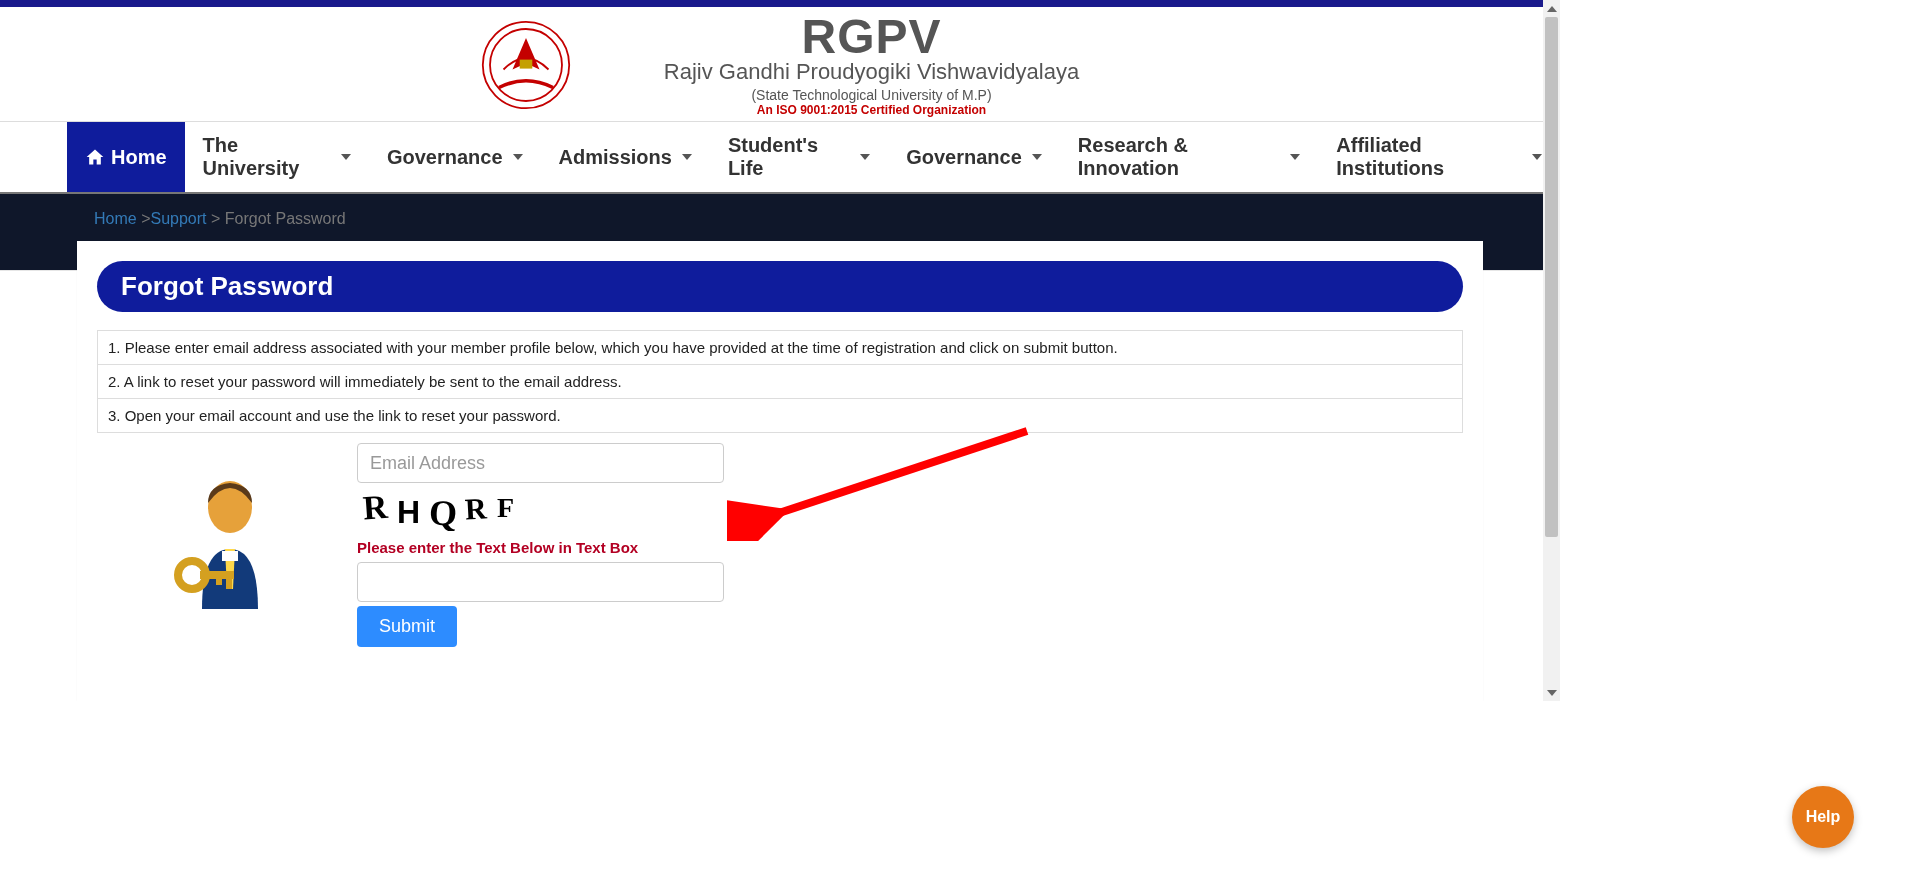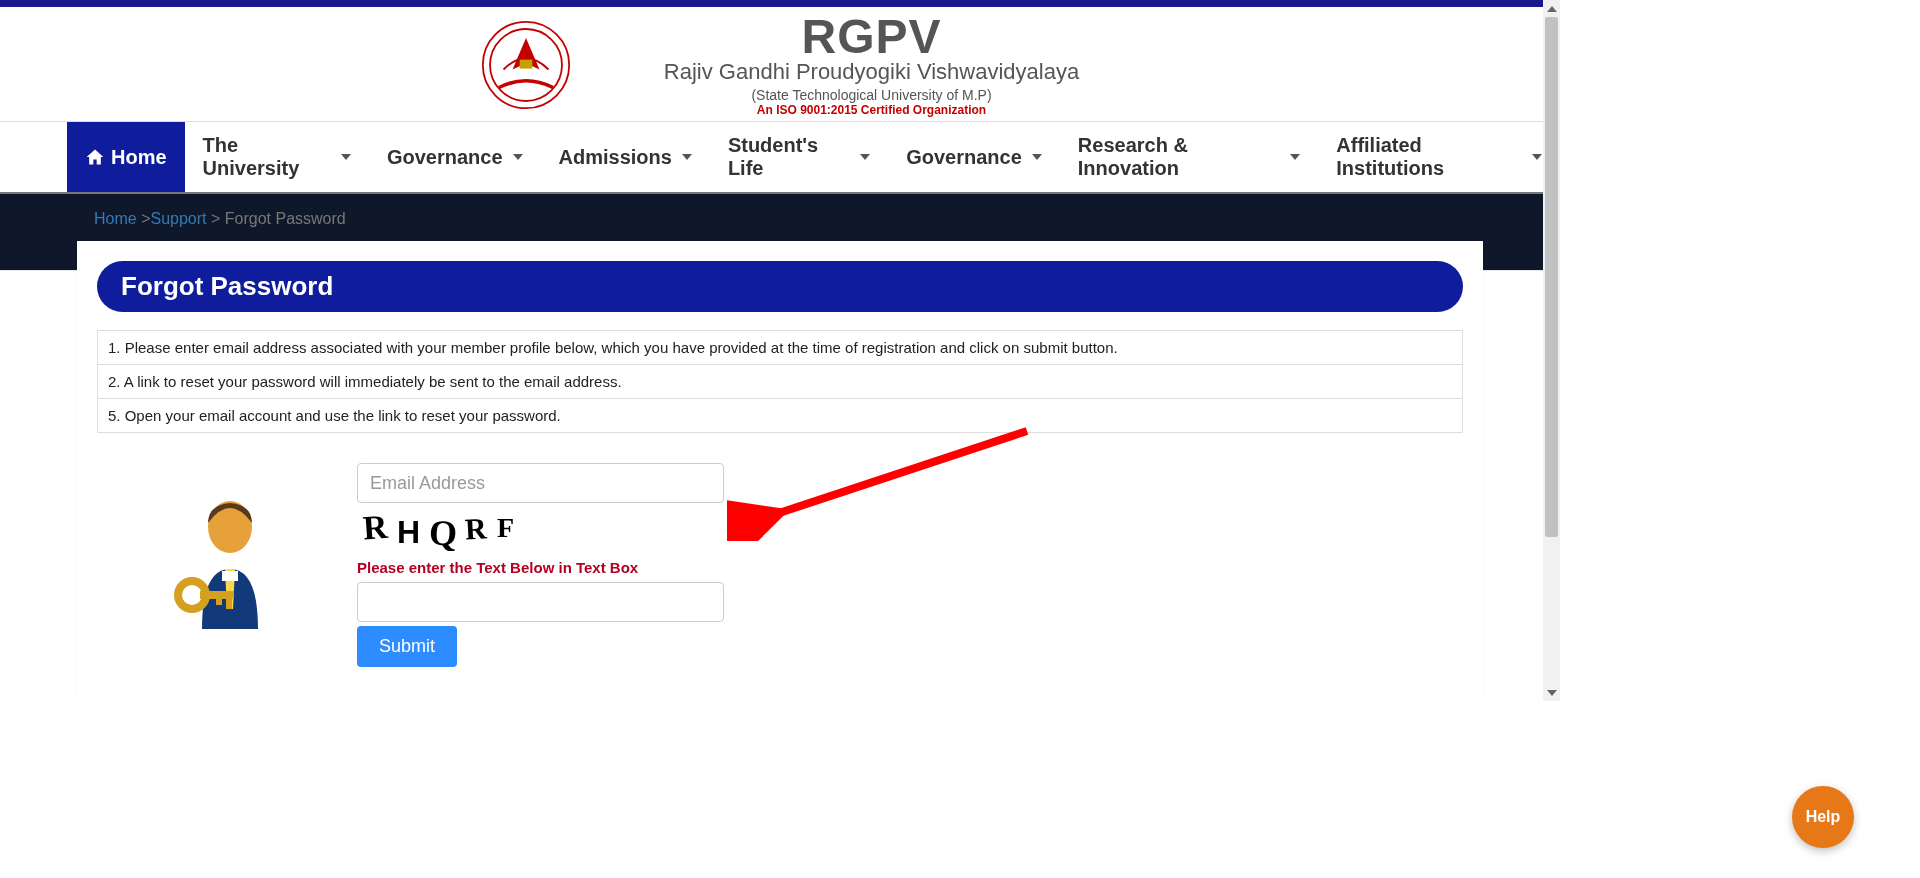--- a/index.html
+++ b/index.html
@@ -110,21 +110,21 @@
     color: #fff;
     font-size: 26px;
     font-weight: 600;
     border-radius: 999px;
     padding: 10px 24px;
     margin-bottom: 18px;
   }
   table.instructions {
     width: 100%;
     border-collapse: collapse;
-    margin-bottom: 30px;
+    margin-bottom: 10px;
   }
   table.instructions td {
     border: 1px solid #ddd;
     padding: 8px 10px;
     font-size: 15px;
     color: #222;
   }
   .form-area {
     display: flex;
     align-items: flex-start;
@@ -291,21 +291,21 @@
 
     <table class="instructions">
       <tbody>
           <tr>
             <td>1. Please enter  email address associated with your member profile below, which you have provided at the time of registration and click on submit button.</td>
           </tr>
       <tr>
             <td>2. A link to reset your password will immediately be sent to the email address.</td>
           </tr>
       <tr>
-            <td>5. Open your email account and use the link to reset your password.</td>
+            <td>3. Open your email account and use the link to reset your password.</td>
           </tr>
     </tbody>
       </table>
 
     <div class="form-area">
       <div class="user-illus">
         <svg viewBox="0 0 110 140">
           <ellipse cx="58" cy="28" rx="22" ry="26" fill="#e6a13a"></ellipse>
           <path d="M36 24 Q58 -6 80 24 Q80 6 58 4 Q36 6 36 24 Z" fill="#5a3a1a"></path>
           <path d="M30 130 Q30 70 58 70 Q86 70 86 130 Z" fill="#123a7a"></path>

